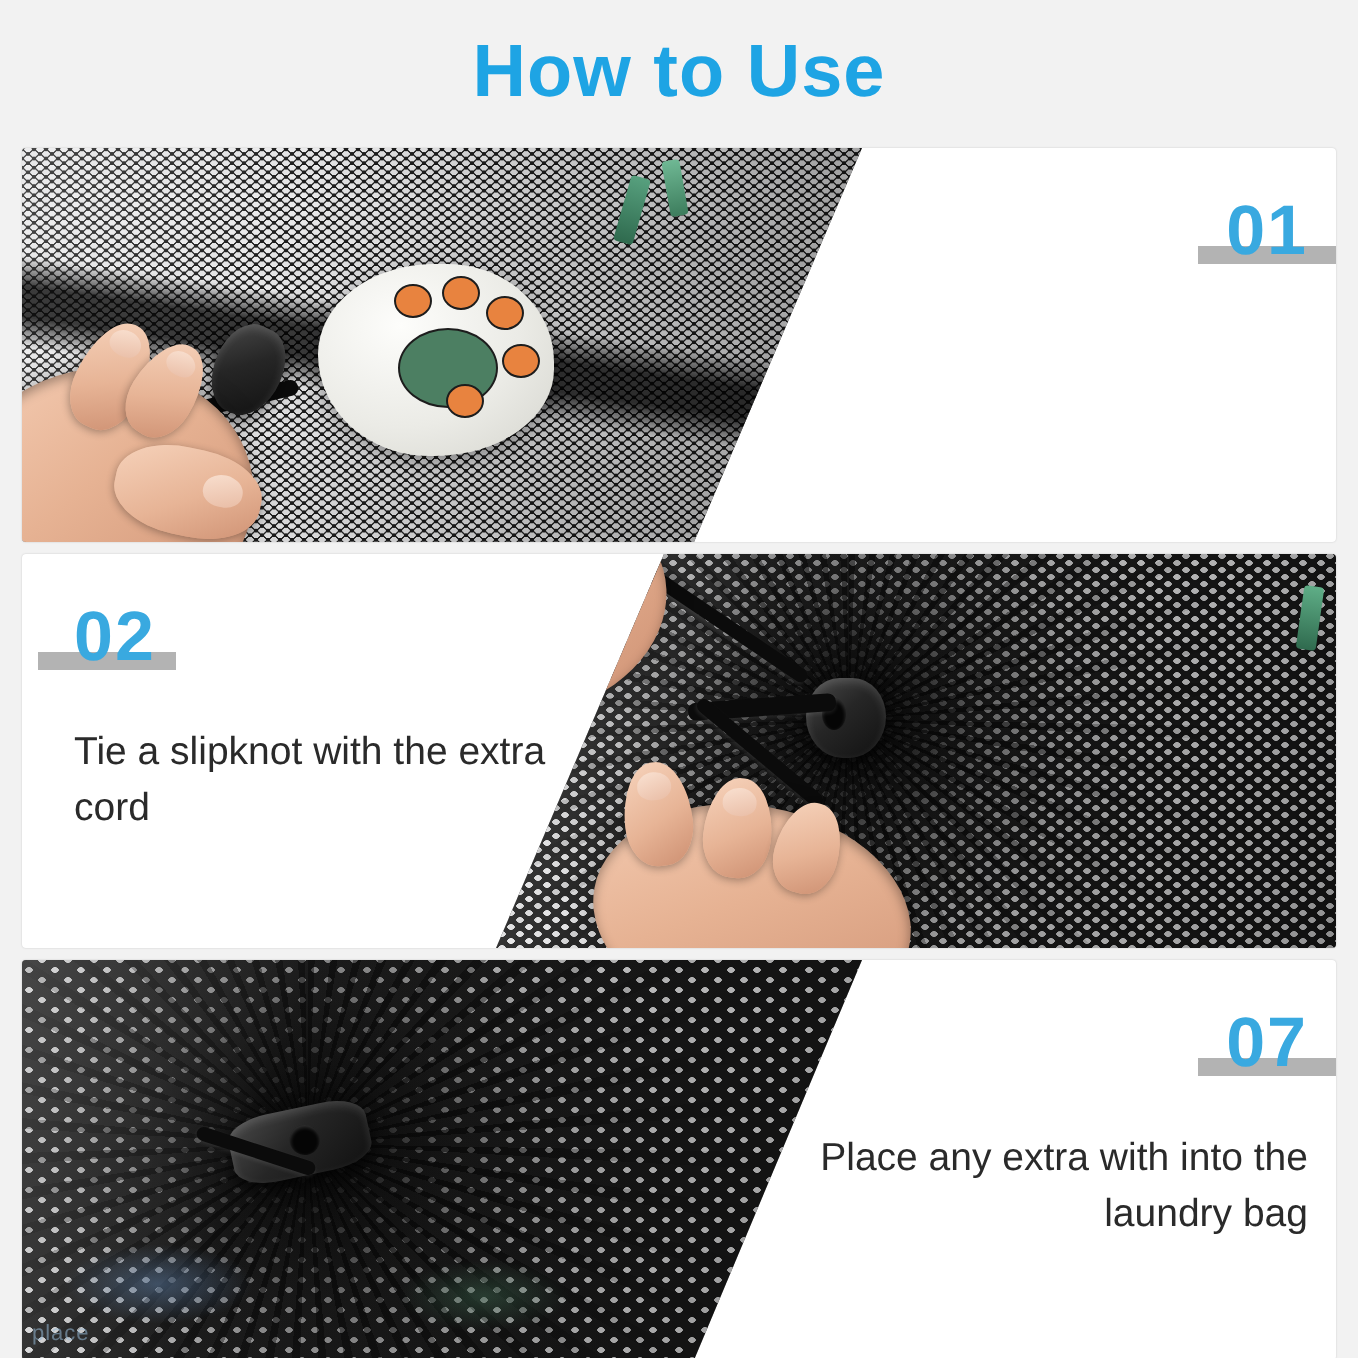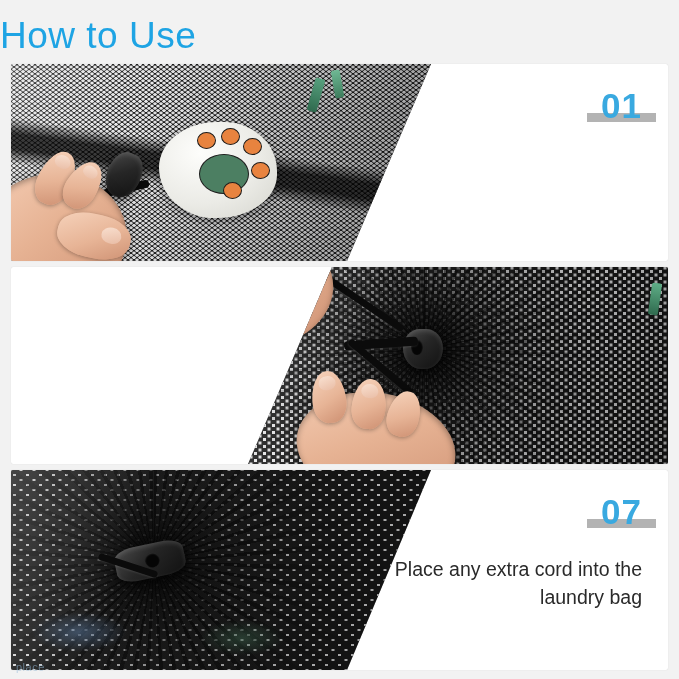--- a/index.html
+++ b/index.html
@@ -10,27 +10,28 @@
   body {
     width: 679px;
     height: 679px;
     font-family: "Liberation Sans", sans-serif;
     overflow: hidden;
     position: relative;
   }
 
   
   .page-title {
+    text-align: center;
     color: #1ea4e4;
     font-size: 37px;
-    font-weight: normal;
+    font-weight: bold;
     letter-spacing: 0.5px;
     line-height: 1;
     padding-top: 17px;
-    padding-bottom: 10px;
+    padding-bottom: 20px;
     user-select: none;
   }
 
   
   .panels {
     padding: 0 11px;
     display: flex;
     flex-direction: column;
     gap: 6px;
   }
@@ -196,21 +197,21 @@
   .text-side {
     position: absolute;
     top: 0;
     height: 100%;
     display: flex;
     flex-direction: column;
     justify-content: flex-start;
     z-index: 4;
   }
   .text-right {
-    right: 12px;
+    right: 0;
     width: 290px;
     align-items: flex-end;
     text-align: right;
     padding-right: 14px;
   }
   .text-left {
     left: 0;
     width: 290px;
     align-items: flex-start;
     text-align: left;
@@ -342,20 +343,27 @@
         <div class="finger" style="left:64px;  top:104px; width:34px; height:52px; transform:rotate(-6deg);">
           <div class="nail" style="left:8px; top:5px; width:17px; height:14px;"></div>
         </div>
         <div class="finger" style="left:104px; top:112px; width:34px; height:50px; transform:rotate(6deg);">
           <div class="nail" style="left:8px; top:5px; width:17px; height:14px;"></div>
         </div>
         <div class="finger" style="left:140px; top:124px; width:32px; height:46px; transform:rotate(16deg);"></div>
       </div>
     </div>
 
+    <div class="text-side text-left">
+      <div class="step-num-wrap">
+        <span class="step-bar"></span>
+        <span class="step-num">02</span>
+      </div>
+      <div class="step-text">Tie a slipknot with the extra cord</div>
+    </div>
   </div>
 
   <div class="panel panel-3">
 
     <div class="photo photo-left">
       <div class="photo-inner">
         <div class="mesh mesh-coarse" style="--cx:34%; --cy:46%;"></div>
         <div class="mesh-swirl" style="--cx:34%; --cy:46%;"></div>
         <div class="mesh-rays" style="--cx:34%; --cy:46%;"></div>
         <div class="mesh-shade"></div>
@@ -368,19 +376,19 @@
         <div style="position:absolute; left:20px; top:142px; width:96px; height:40px; background:radial-gradient(ellipse,#5d7ea6 0%, rgba(93,126,166,0) 70%); opacity:0.5;"></div>
         <div style="position:absolute; left:188px; top:150px; width:86px; height:36px; background:radial-gradient(ellipse,#3f6b52 0%, rgba(63,107,82,0) 70%); opacity:0.45;"></div>
       </div>
     </div>
 
     <div class="text-side text-right">
       <div class="step-num-wrap">
         <span class="step-bar"></span>
         <span class="step-num">07</span>
       </div>
-      <div class="step-text">Place any extra cord into the laundry bag</div>
+      <div class="step-text">Place any extra with into the laundry bag</div>
     </div>
   </div>
 
 </div>
 
 <div class="watermark">place</div>
 
 </body></html>

